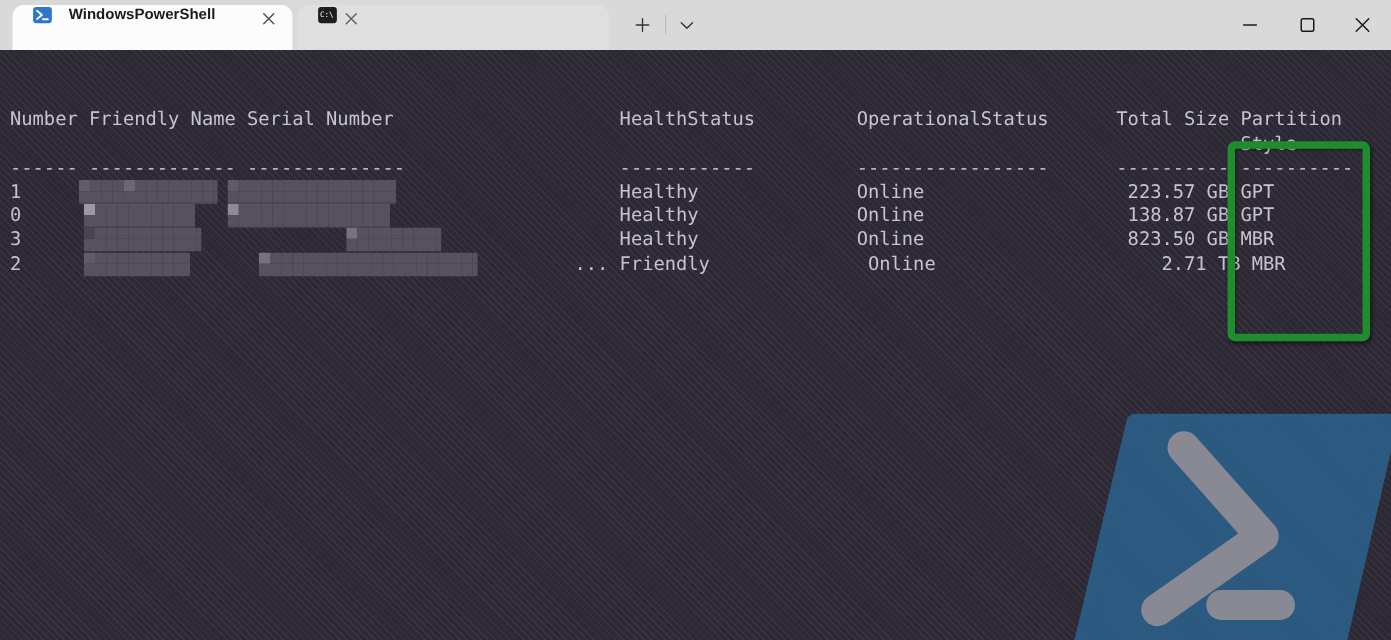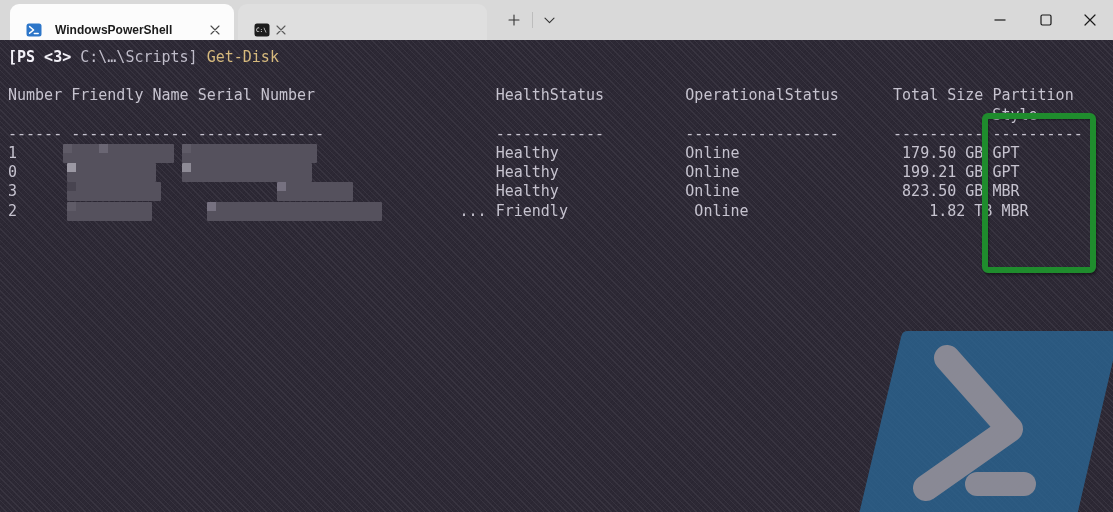--- a/index.html
+++ b/index.html
@@ -3,21 +3,21 @@
 <meta charset="utf-8">
 <style>
   * { margin:0; padding:0; box-sizing:border-box; }
   html,body { width:1113px; height:512px; overflow:hidden; background:#2d2935;
               font-family:"Liberation Sans", sans-serif; }
   .window { position:relative; width:1113px; height:512px; }
 
   
   .titlebar { position:absolute; left:0; top:0; width:1113px; height:40px; background:#d9d9d9; }
   .tab { position:absolute; top:4px; height:52px; border-radius:9px 9px 0 0;
-         display:flex; align-items:center; font-size:12px; cursor:default; }
+         display:flex; font-size:12px; cursor:default; }
   .tab.active { left:10px; width:224px; background:#fcfcfc; color:#1b1b1b; font-weight:bold; }
   .tab.inactive { left:238px; width:249px; background:#dfdfdf; color:#5a5a5a; }
   .tab .tab-icon { margin-left:16px; width:16px; height:16px; flex:0 0 auto; }
   .tab .tab-label { margin-left:13px; white-space:nowrap; overflow:hidden; flex:1 1 auto; }
   .tab-close { width:22px; height:22px; margin-right:8px; display:flex; align-items:center;
                justify-content:center; border-radius:4px; flex:0 0 auto; }
   .bar-btn { position:absolute; display:flex; align-items:center; justify-content:center;
              border-radius:5px; }
   .newtab { left:500px; top:6px; width:28px; height:28px; }
   .tab-sep { position:absolute; left:532px; top:12px; width:1px; height:16px; background:#bdbdbd; }
@@ -118,28 +118,27 @@
   <div class="terminal">
     <div class="noise"></div>
 
     <svg class="watermark" width="290" height="200" viewBox="0 0 290 200">
       <path d="M55 8 L258 8 L217 185 L13 185 Z" fill="#2b6491" stroke="#2b6491" stroke-width="14" stroke-linejoin="round" opacity="0.82"></path>
       <path d="M94 28 L157 99 L73 158" fill="none" stroke="#8e8c96" stroke-width="26" stroke-linecap="round" stroke-linejoin="round" opacity="0.95"></path>
       <rect x="112" y="142" width="71" height="24" rx="12" fill="#8e8c96" opacity="0.95"></rect>
     </svg>
 
     <div class="screen">
-        <div class="tline" style="top: 0px;"><span class="seg-promptBold">[PS &lt;3&gt; </span><span class="seg-promptPath">C:\…\Scripts] </span><span class="seg-command">Get-Disk</span></div>
         <div class="tline" style="top: 38.4px;"><span class="seg-fg">Number Friendly Name Serial Number</span>                    <span class="seg-fg">HealthStatus</span>         <span class="seg-fg">OperationalStatus</span>      <span class="seg-fg">Total Size</span> <span class="seg-fg">Partition</span></div>
         <div class="tline" style="top: 57.6px;">                                                                                                             <span class="seg-fg">Style</span></div>
         <div class="tline" style="top: 76.8px;"><span class="seg-fg">------ ------------- --------------</span>                   <span class="seg-fg">------------</span>         <span class="seg-fg">-----------------</span>      <span class="seg-fg">----------</span> <span class="seg-fg">----------</span></div>
-        <div class="tline" style="top: 96px;"><span class="seg-fg">1</span>                                                     <span class="seg-fg">Healthy</span>              <span class="seg-fg">Online</span>                  <span class="seg-fg">179.50 GB</span> <span class="seg-fg">GPT</span></div>
-        <div class="tline" style="top: 115.2px;"><span class="seg-fg">0</span>                                                     <span class="seg-fg">Healthy</span>              <span class="seg-fg">Online</span>                  <span class="seg-fg">199.21 GB</span> <span class="seg-fg">GPT</span></div>
+        <div class="tline" style="top: 96px;"><span class="seg-fg">1</span>                                                     <span class="seg-fg">Healthy</span>              <span class="seg-fg">Online</span>                  <span class="seg-fg">223.57 GB</span> <span class="seg-fg">GPT</span></div>
+        <div class="tline" style="top: 115.2px;"><span class="seg-fg">0</span>                                                     <span class="seg-fg">Healthy</span>              <span class="seg-fg">Online</span>                  <span class="seg-fg">138.87 GB</span> <span class="seg-fg">GPT</span></div>
         <div class="tline" style="top: 134.4px;"><span class="seg-fg">3</span>                                                     <span class="seg-fg">Healthy</span>              <span class="seg-fg">Online</span>                  <span class="seg-fg">823.50 GB</span> <span class="seg-fg">MBR</span></div>
-        <div class="tline" style="top: 153.6px;"><span class="seg-fg">2</span>                                                 <span class="seg-fg">... Friendly</span>              <span class="seg-fg">Online</span>                    <span class="seg-fg">1.82 TB</span> <span class="seg-fg">MBR</span></div>
+        <div class="tline" style="top: 153.6px;"><span class="seg-fg">2</span>                                                 <span class="seg-fg">... Friendly</span>              <span class="seg-fg">Online</span>                    <span class="seg-fg">2.71 TB</span> <span class="seg-fg">MBR</span></div>
       </div>
 
     <div class="highlight-box"></div>
   <div class="redaction" style="left: 63px; top: 104px; width: 111px; height: 19px;">
         <i style="left: 0px; top: 0px; width: 9px; height: 9px; background: rgb(95, 91, 103);"></i>
         <i style="left: 9px; top: 0px; width: 9px; height: 9px; background: rgb(85, 81, 93);"></i>
         <i style="left: 18px; top: 0px; width: 9px; height: 9px; background: rgb(85, 81, 93);"></i>
         <i style="left: 27px; top: 0px; width: 9px; height: 9px; background: rgb(85, 81, 93);"></i>
         <i style="left: 36px; top: 0px; width: 9px; height: 9px; background: rgb(106, 102, 115);"></i>
         <i style="left: 45px; top: 0px; width: 9px; height: 9px; background: rgb(85, 81, 93);"></i>

